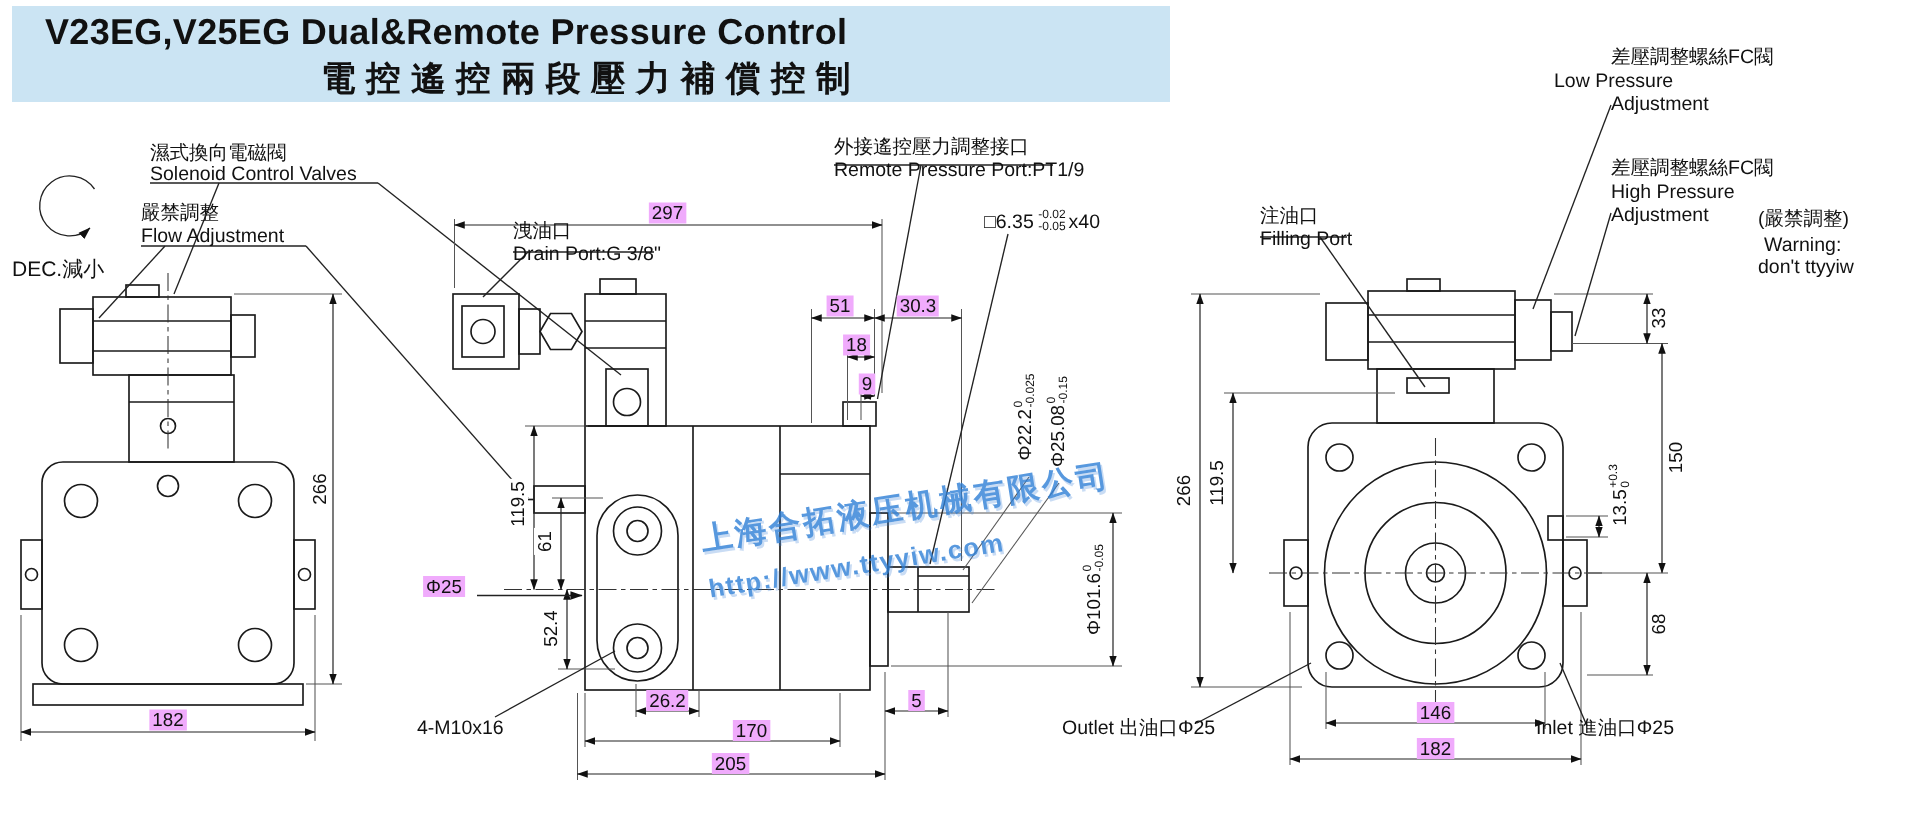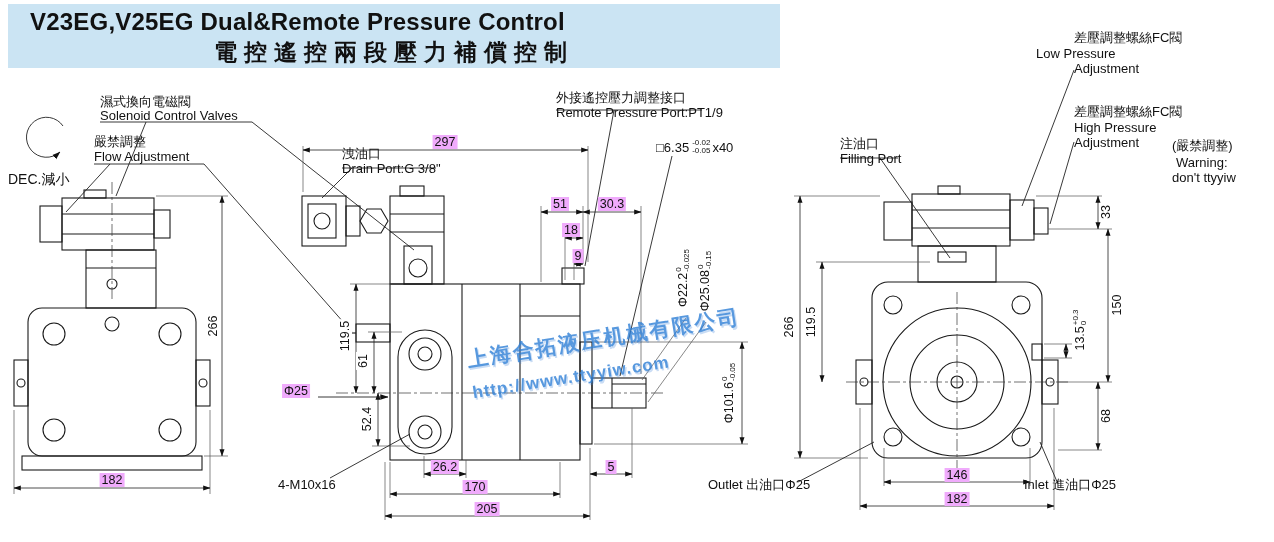--- a/index.html
+++ b/index.html
@@ -262,21 +262,21 @@
   <div class="dimh" style="left:445px;top:142px">297</div>
   <div class="dimh" style="left:560px;top:204px">51</div>
   <div class="dimh" style="left:612px;top:204px">30.3</div>
   <div class="dimh" style="left:571px;top:230px">18</div>
   <div class="dimh" style="left:578px;top:256px">9</div>
   <div class="dimv" style="left:345px;top:336px">119.5</div>
   <div class="dimv" style="left:363px;top:361px">61</div>
   <div class="dimv" style="left:367px;top:419px">52.4</div>
   <div class="dimh" style="left:296px;top:391px">Φ25</div>
   <div class="dimh" style="left:445px;top:467px">26.2</div>
-  <div class="dimh" style="left:475px;top:487px">170</div>
+  <div class="dimh" style="left:501px;top:487px">170</div>
   <div class="dimh" style="left:487px;top:509px">205</div>
   <div class="dimh" style="left:611px;top:467px">5</div>
 
   <div class="dimv" style="left:683px;top:278px">
     <span>Φ22.2</span><span class="tol"><i>0</i><i>-0.025</i></span>
   </div>
   <div class="dimv" style="left:705px;top:281px">
     <span>Φ25.08</span><span class="tol"><i>0</i><i>-0.15</i></span>
   </div>
   <div class="dimv" style="left:729px;top:393px">

